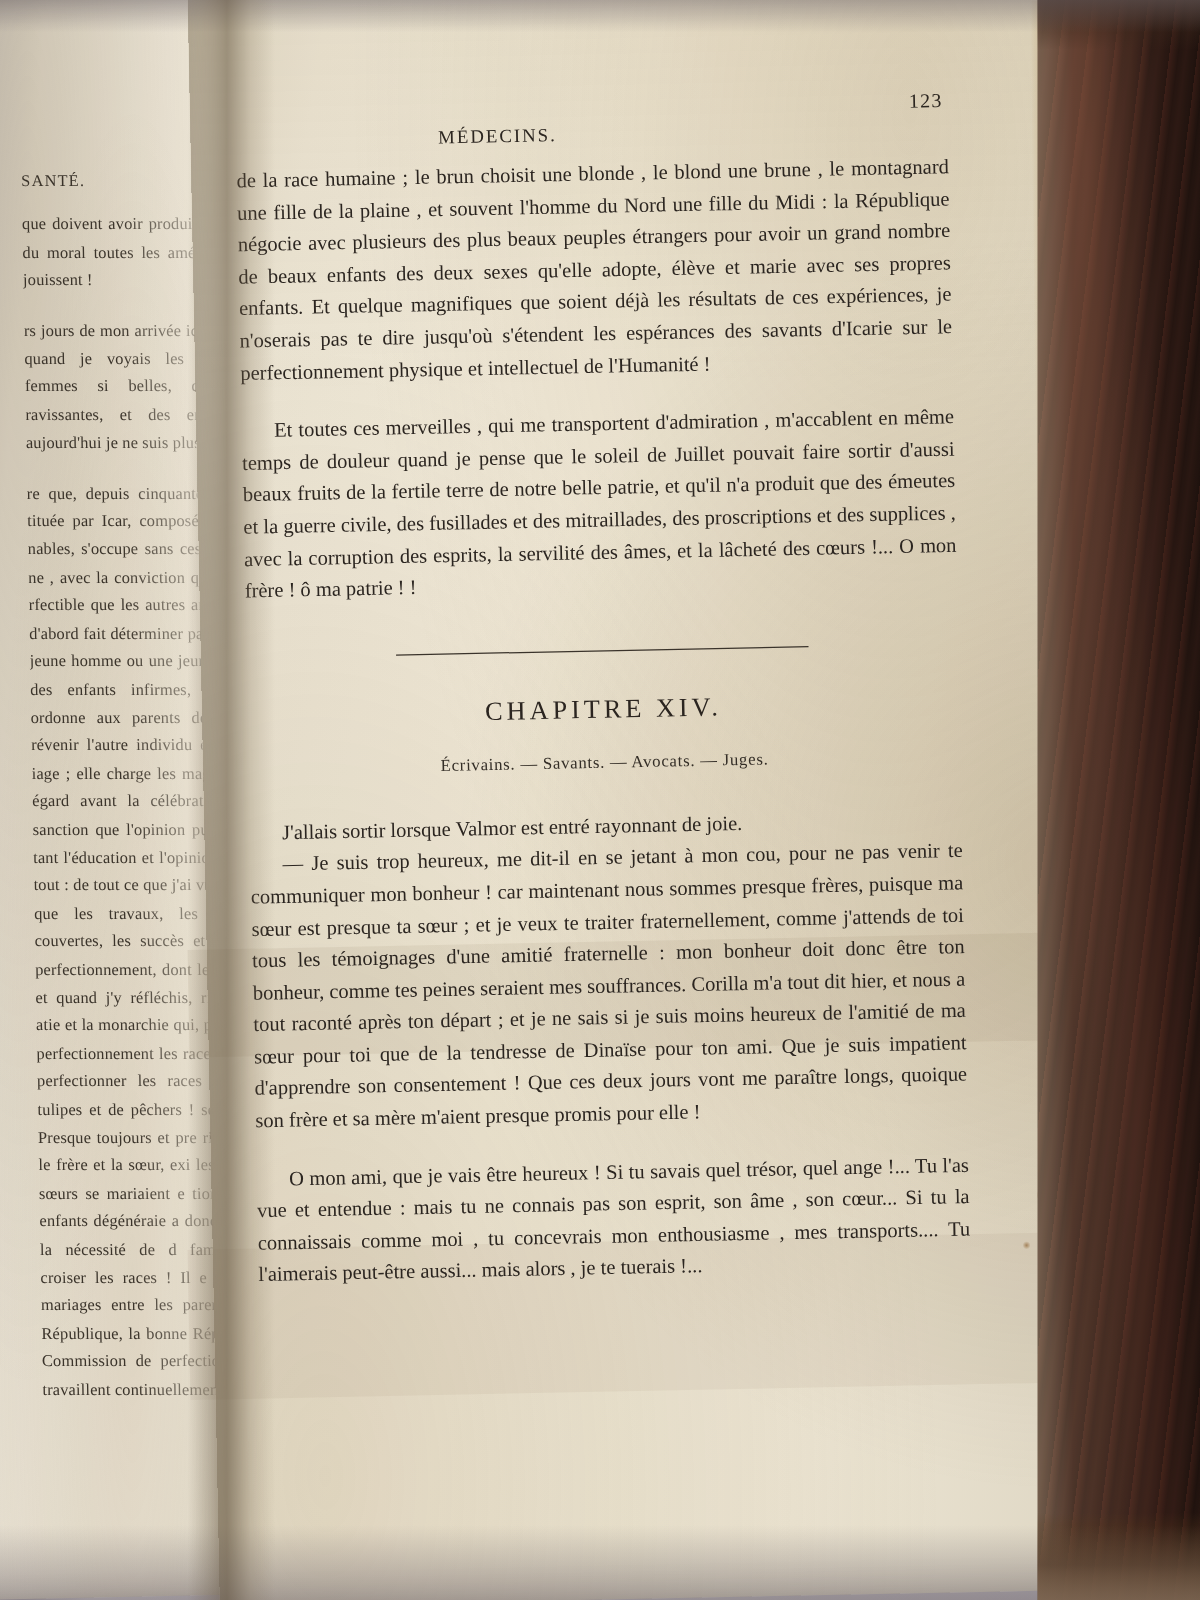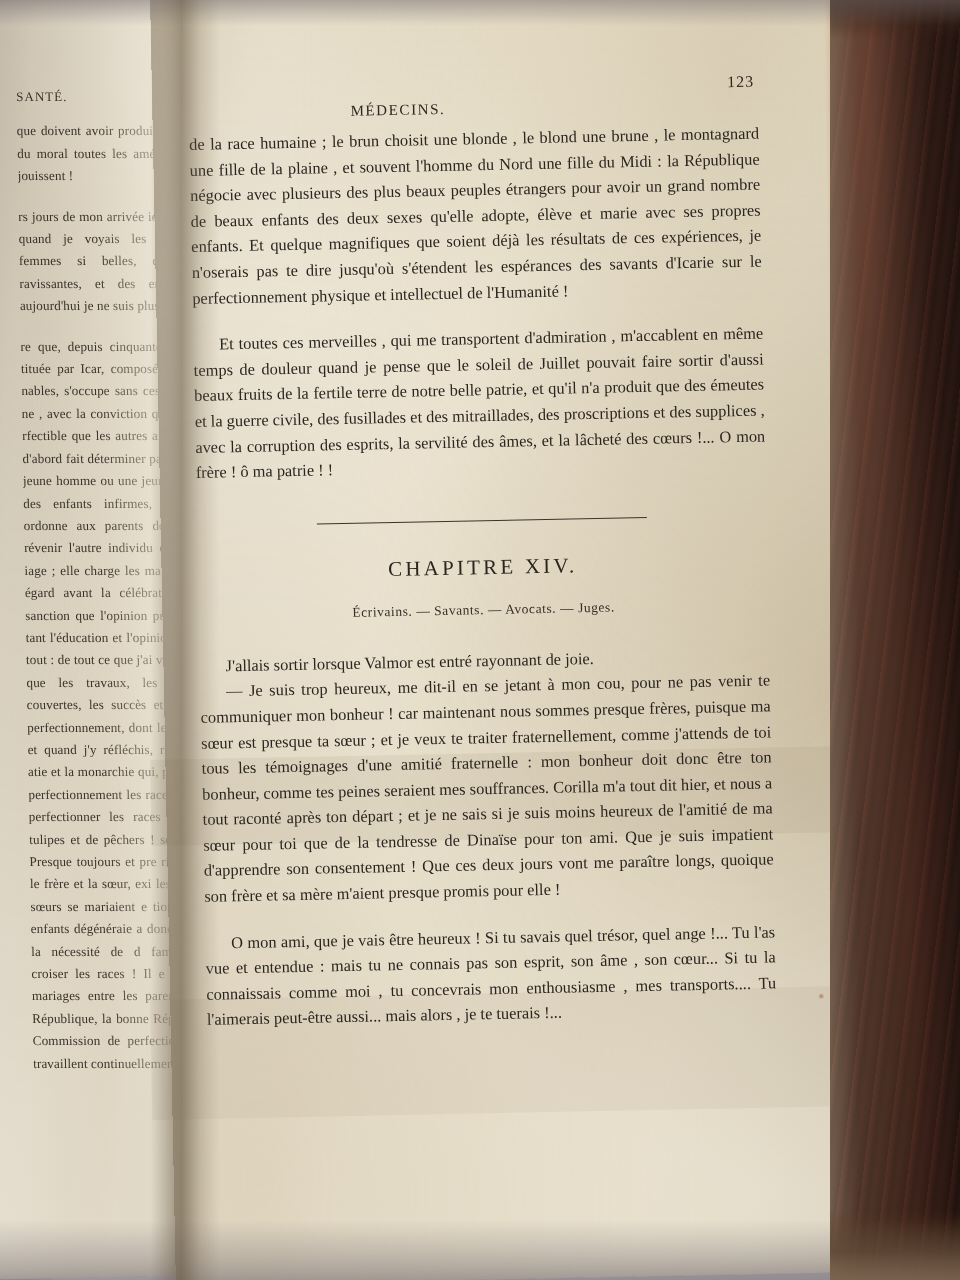--- a/index.html
+++ b/index.html
@@ -67,20 +67,21 @@
     letter-spacing: .1px;
     transform: skewY(1.0deg) rotate(-1.0deg);
     transform-origin: top left;
   }
   .left-head {
     font-variant: small-caps;
     font-size: 13px;
     letter-spacing: 1px;
     margin-bottom: 12px;
     color: #3a332a;
+    margin-top: 48px;
   }
   .left-text p {
     margin: 0 0 0 0;
     text-align: justify;
     
     -webkit-mask-image: linear-gradient(90deg, rgba(0,0,0,1) 55%, rgba(0,0,0,0.25) 88%, rgba(0,0,0,0) 100%);
             mask-image: linear-gradient(90deg, rgba(0,0,0,1) 55%, rgba(0,0,0,0.25) 88%, rgba(0,0,0,0) 100%);
   }
   .left-text p.blk { margin-top: 18px; }
   .left-text p.fade-more {

